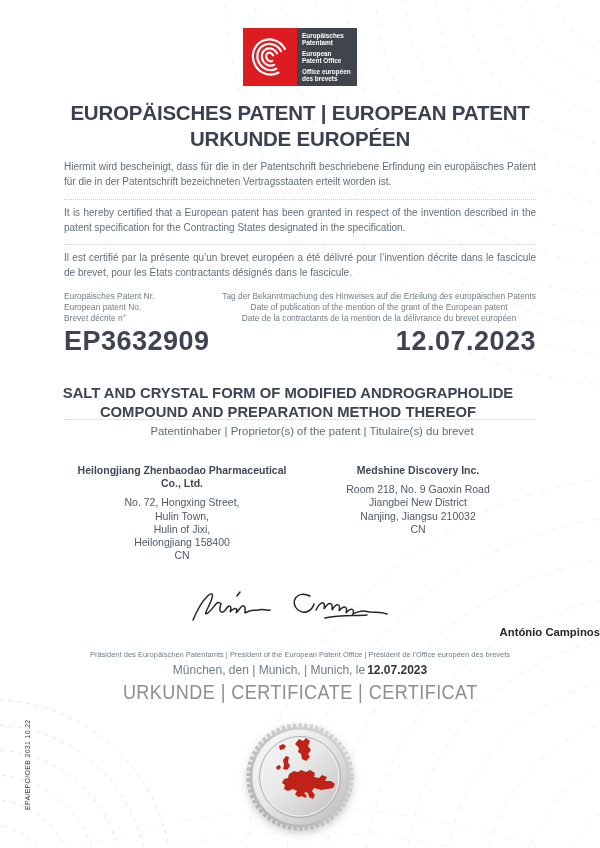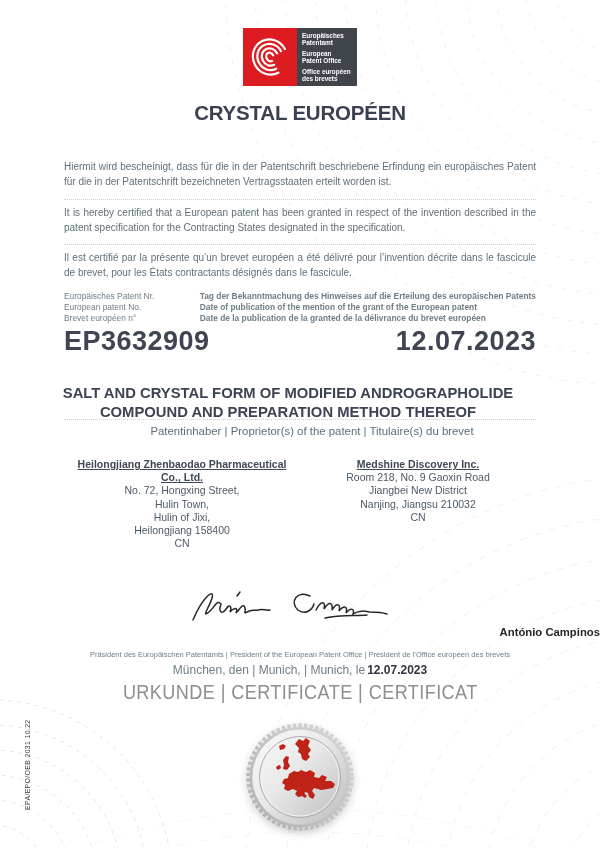--- a/index.html
+++ b/index.html
@@ -19,30 +19,30 @@
   .main-title{top:100px;left:0;width:600px;text-align:center;color:#3a4150;font-weight:bold;
               font-size:20.5px;line-height:26px;letter-spacing:-0.2px;}
 
   
   .para{left:64px;width:472px;color:#5f6f7a;font-size:10px;line-height:14.6px;text-align:justify;}
   .rule{left:64px;width:472px;border-top:1px dotted #cfcfcf;height:0;}
 
   
   .labels-row{top:291px;left:64px;width:472px;display:flex;justify-content:space-between;}
   .labels-col{font-size:8.4px;line-height:11px;color:#6e7e88;}
-  .labels-col.right{text-align:left;font-weight:bold;}
+  .labels-col.right{text-align:center;}
   .numbers-row{top:326px;left:64px;width:472px;display:flex;justify-content:space-between;align-items:baseline;}
   .big-num{font-size:27px;font-weight:bold;color:#3e4452;letter-spacing:0.5px;}
 
   .invention{top:384px;left:52px;width:472px;text-align:center;color:#3c4352;font-weight:bold;
              font-size:14.8px;line-height:18.5px;}
   .prop-heading{top:425px;left:12px;width:600px;text-align:center;color:#5d6e79;font-size:11.4px;}
 
   .prop-col{top:458px;width:236px;text-align:center;color:#4d5a68;font-size:10.5px;line-height:13.2px;}
-  .prop-col .name{font-weight:bold;color:#3f4956;max-width:218px;margin:0 auto;text-decoration:underline;}
+  .prop-col .name{font-weight:bold;color:#3f4956;max-width:218px;margin:6px auto;}
   .prop-left{left:64px;} .prop-right{left:300px;}
 
   .sig-svg{top:584px;left:50%;transform:translateX(-50%);}
   .sig-name{top:626px;left:0;width:600px;text-align:right;color:#262626;font-weight:bold;font-size:11.3px;}
   .role-line{top:650px;left:0;width:600px;text-align:center;color:#6e7e88;font-size:7.5px;}
   .munich-line{top:663px;left:0;width:600px;text-align:center;color:#6e7e88;font-size:12px;}
   .munich-line .date{font-weight:bold;color:#30343c;margin-left:2px;}
 
   .banner{top:680px;left:0;width:600px;text-align:center;color:#8e8e8e;}
   .banner span{display:inline-block;font-size:21px;letter-spacing:0.5px;transform:scaleX(.86);}
@@ -111,39 +111,40 @@
       </svg>
     </div>
     <div class="logo-dark">
       <div>Europäisches Patentamt</div>
       <div>European Patent Office</div>
       <div>Office européen des brevets</div>
     </div>
   </div>
 
   <div class="layer main-title">
-    <div>CRYSTAL EUROPÉEN</div>
+    <div>EUROPÄISCHES PATENT | EUROPEAN PATENT</div>
+    <div>URKUNDE EUROPÉEN</div>
   </div>
 
   <div class="layer para" style="top:160px">Hiermit wird bescheinigt, dass für die in der Patentschrift beschriebene Erfindung ein europäisches Patent für die in der Patentschrift bezeichneten Vertragsstaaten erteilt worden ist.</div>
   <div class="layer rule" style="top:199px"></div>
   <div class="layer para" style="top:206px">It is hereby certified that a European patent has been granted in respect of the invention described in the patent specification for the Contracting States designated in the specification.</div>
   <div class="layer rule" style="top:244px"></div>
   <div class="layer para" style="top:251px">Il est certifié par la présente qu’un brevet européen a été délivré pour l’invention décrite dans le fascicule de brevet, pour les États contractants désignés dans le fascicule.</div>
 
   <div class="layer labels-row">
     <div class="labels-col">
       <div>Europäisches Patent Nr.</div>
       <div>European patent No.</div>
-      <div>Brevet européen n°</div>
+      <div>Brevet décrite n°</div>
     </div>
     <div class="labels-col right">
       <div>Tag der Bekanntmachung des Hinweises auf die Erteilung des europäischen Patents</div>
       <div>Date of publication of the mention of the grant of the European patent</div>
-      <div>Date de la publication de la granted de la délivrance du brevet européen</div>
+      <div>Date de la contractants de la mention de la délivrance du brevet européen</div>
     </div>
   </div>
 
   <div class="layer numbers-row">
     <div class="big-num">EP3632909</div>
     <div class="big-num">12.07.2023</div>
   </div>
 
   <div class="layer invention">
     <div>SALT AND CRYSTAL FORM OF MODIFIED ANDROGRAPHOLIDE</div>

